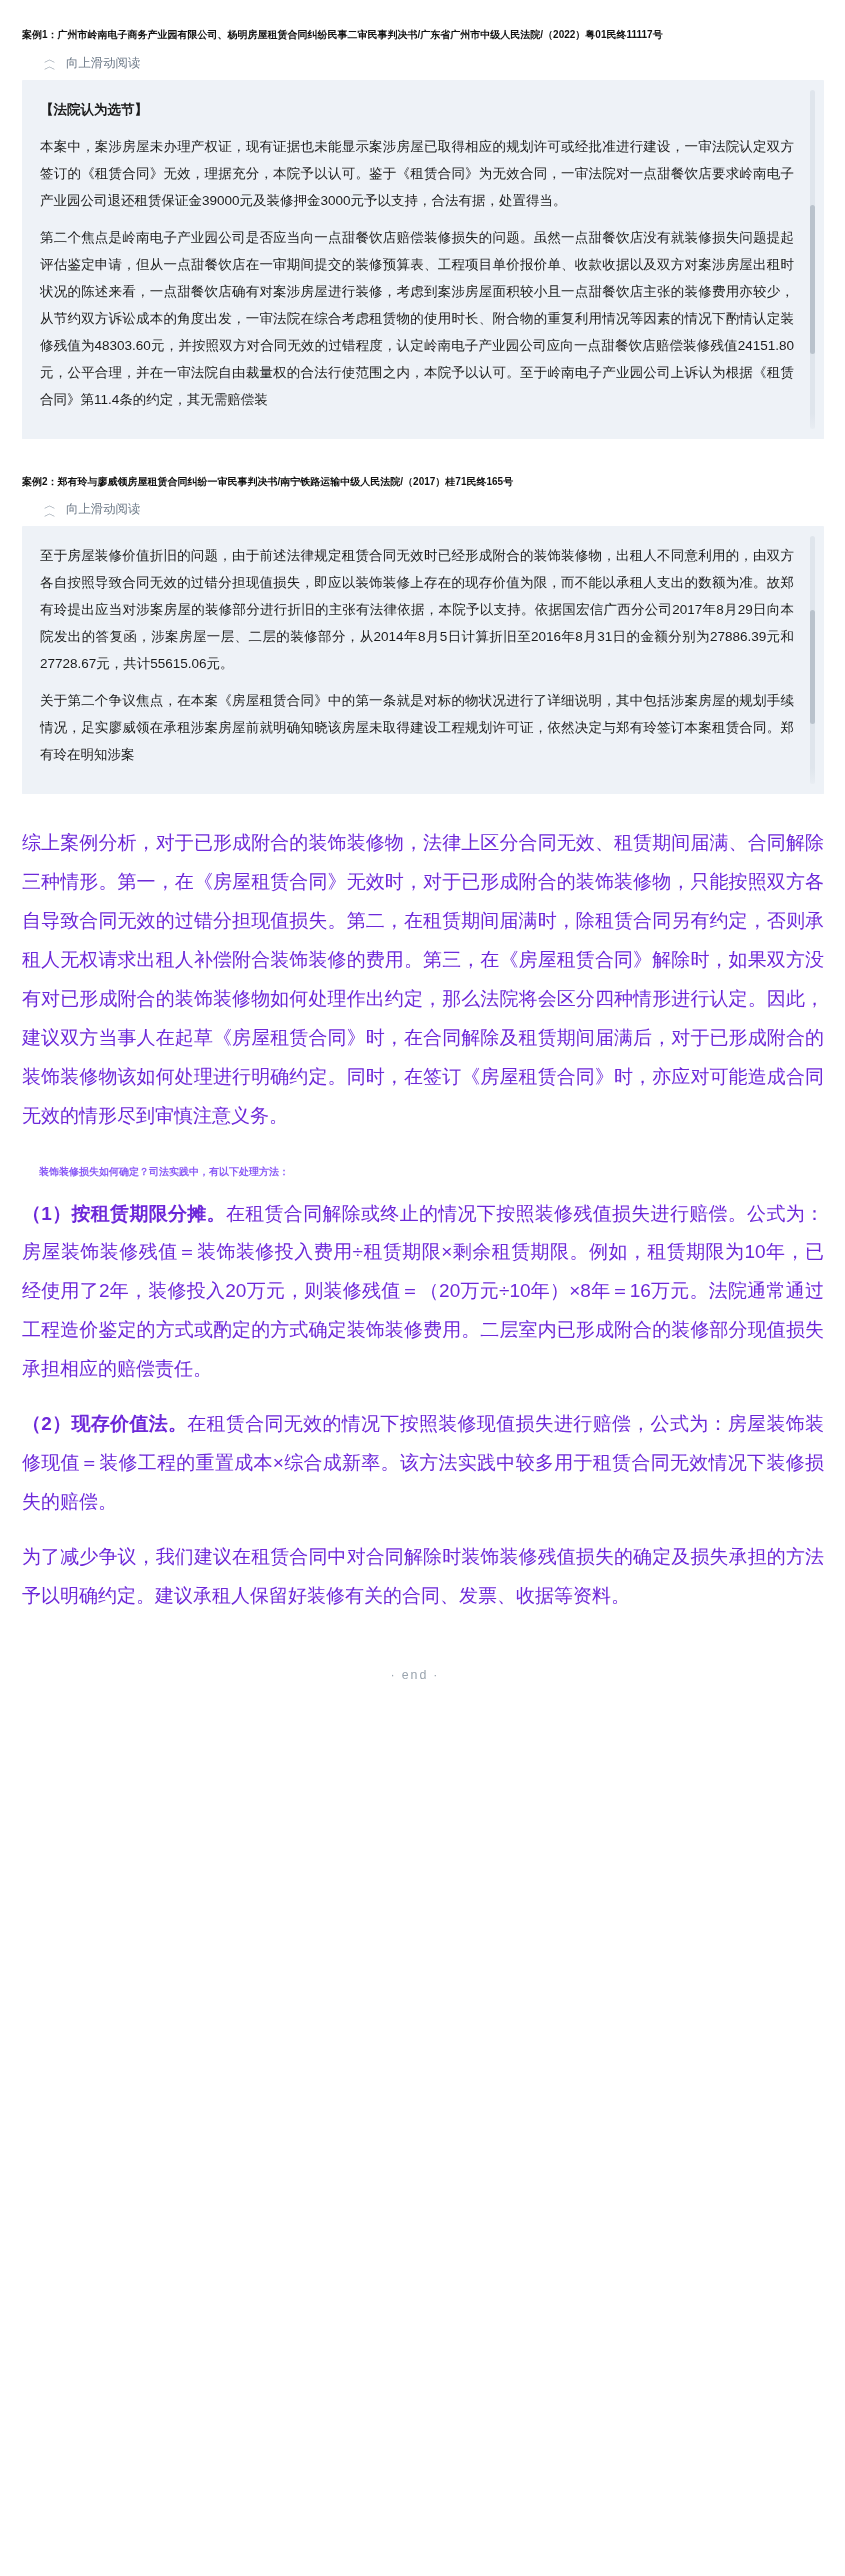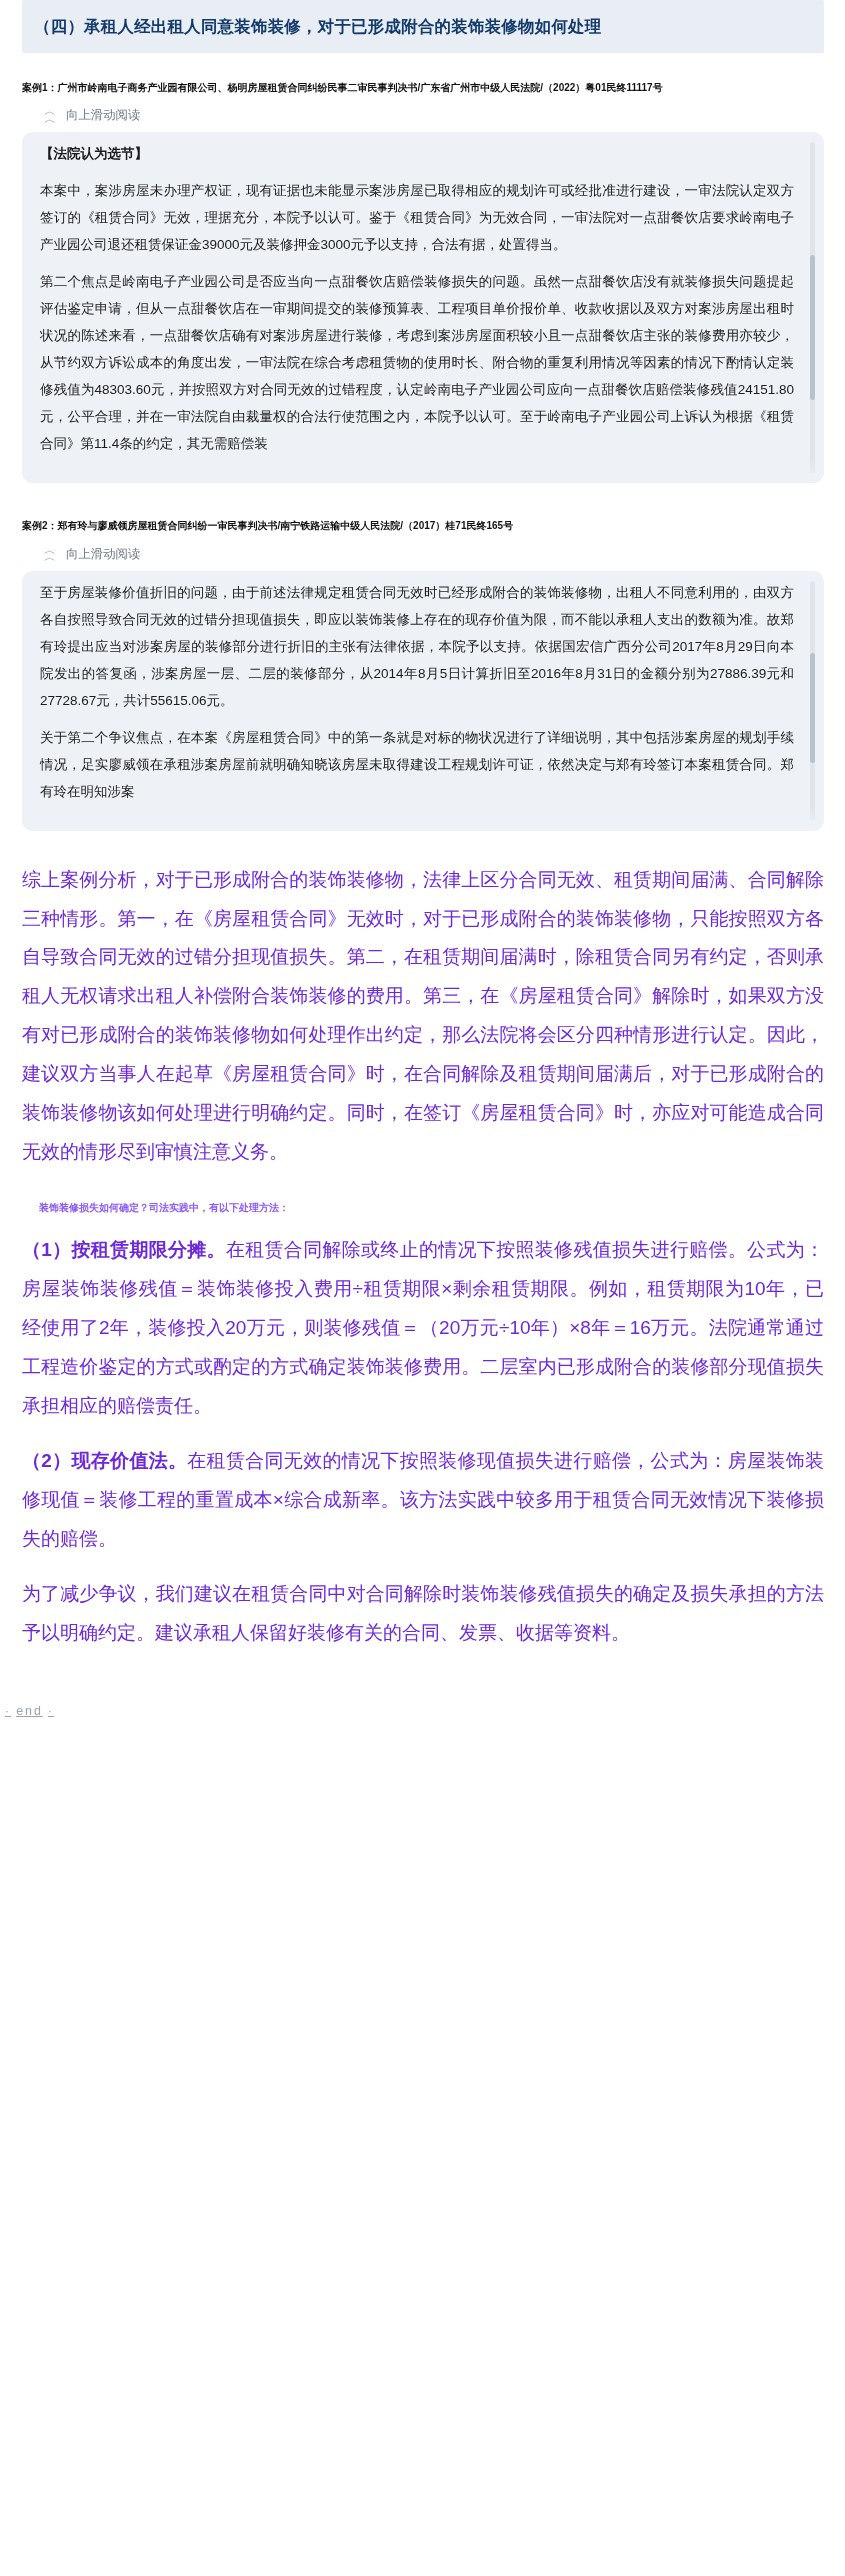--- a/index.html
+++ b/index.html
@@ -53,22 +53,22 @@
     display: flex;
     flex-direction: column;
     align-items: center;
     line-height: .62;
     font-size: 12px;
     color: #8a96a3;
   }
   .scroll-box {
     position: relative;
     background: #eef2f7;
-    border-radius: 11px;
-    padding: 8px 30px 16px 18px;
+    border-radius: 1px;
+    padding: 16px 30px 16px 18px;
     overflow: hidden;
   }
   .scroll-box p {
     margin: 0 0 10px 0;
     font-size: 13.5px;
     line-height: 2.0;
     color: #1b1b1b;
     text-align: justify;
     text-justify: inter-ideograph;
   }
@@ -114,33 +114,32 @@
     font-size: 10px;
     font-weight: bold;
     color: #8b5cf6;
     line-height: 1.9;
   }
   .prose .numbered { font-weight: normal; }
   .prose .numbered b { font-weight: bold; }
   
   .end-mark {
     margin: 52px 16px 18px 0;
+    text-align: center;
     color: #9aa4ae;
     font-size: 12.4px;
     letter-spacing: 2px;
-    text-decoration: underline;
   }
   .end-mark .dot { margin: 0 5px; }
 </style>
 </head>
 <body>
 
 <div class="page">
 
-  <div class="section-title">（四）承租人经出租人同意装饰装修，对于已形成附合的装饰装修物如何处理</div>
 
   <div class="case-block">
     <div class="case-title">
       <span>案例1：</span><span>广州市岭南电子商务产业园有限公司、杨明房屋租赁合同纠纷民事二审民事判决书/广东省广州市中级人民法院/（2022）粤01民终11117号</span>
     </div>
     <div class="scroll-hint">
       <span class="arrow-stack">
         <span>︿</span>
           <span>︿</span>
       </span>

